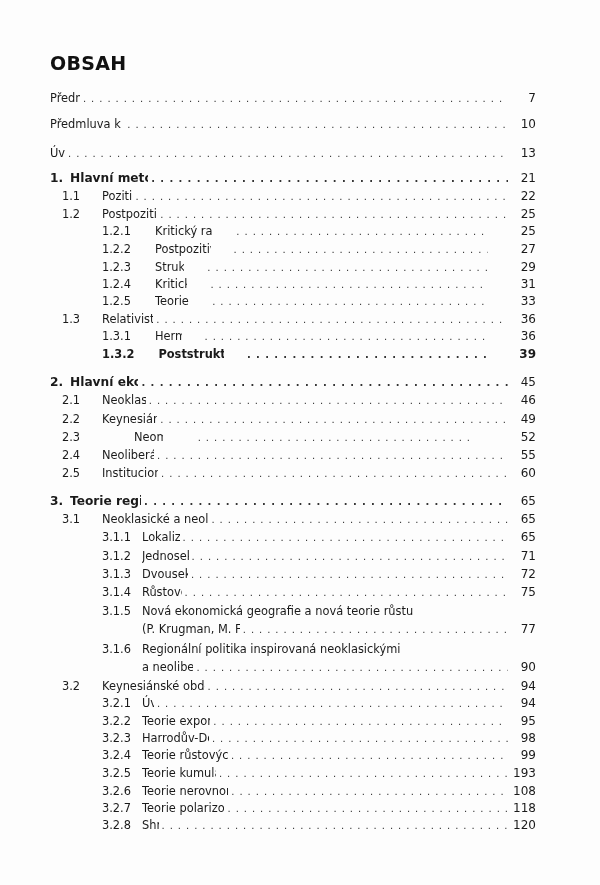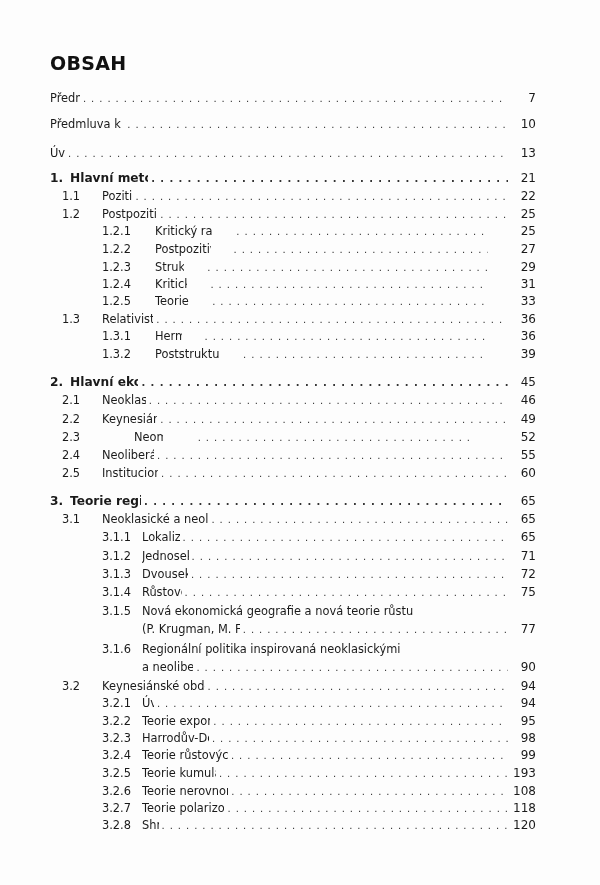--- a/index.html
+++ b/index.html
@@ -123,21 +123,21 @@
         <span class="lbl">Relativistické přístupy</span>
         <span class="dots"></span>
         <span class="pg">36</span>
       </div>
       <div class="row l3" style="top: 327px;">
         <span class="num">1.3.1</span>
         <span class="lbl">Hermeneutika</span>
         <span class="dots"></span>
         <span class="pg">36</span>
       </div>
-      <div class="row l3" style="top: 345px;">
+      <div class="row l3" style="top: 345px; font-weight: bold;">
         <span class="num">1.3.2</span>
         <span class="lbl">Poststrukturalismus a postmodernismus</span>
         <span class="dots"></span>
         <span class="pg">39</span>
       </div>
       <div class="row chapter" style="top: 373px;">
         <span class="num">2.</span>
         <span class="lbl">Hlavní ekonomické teorie.</span>
         <span class="dots"></span>
         <span class="pg">45</span>

